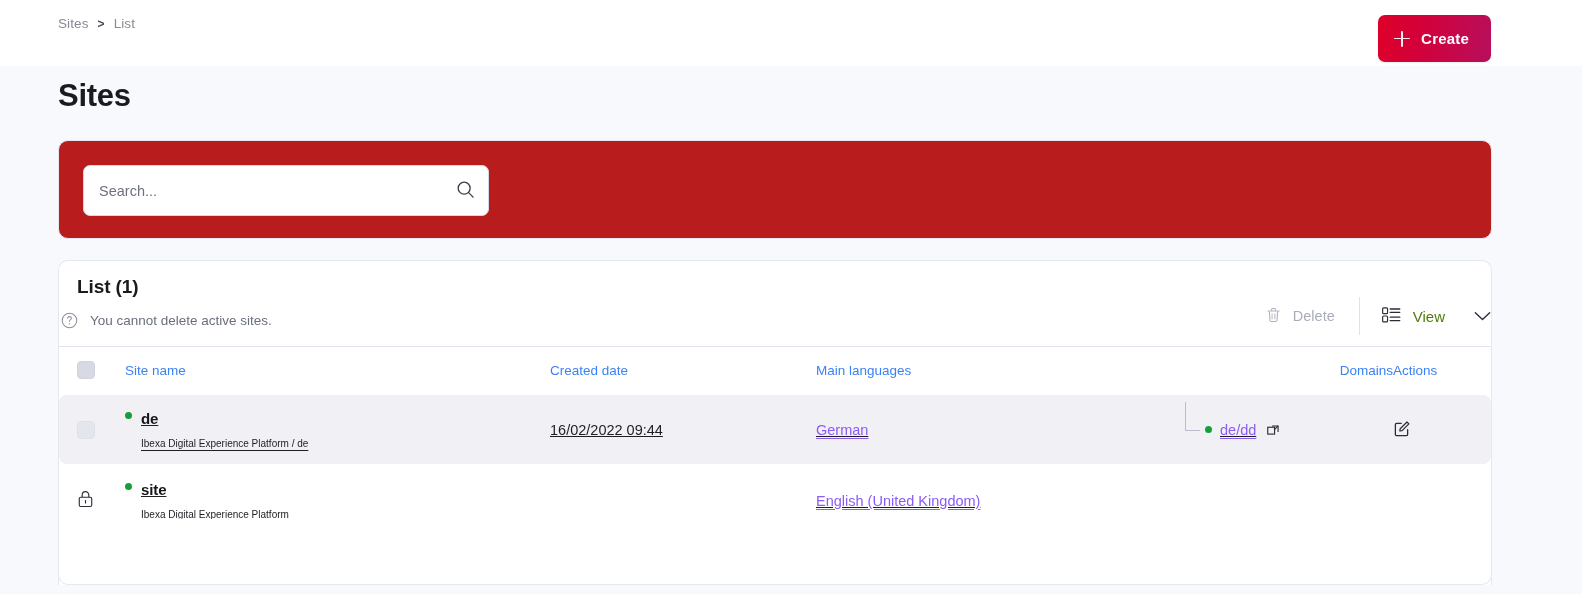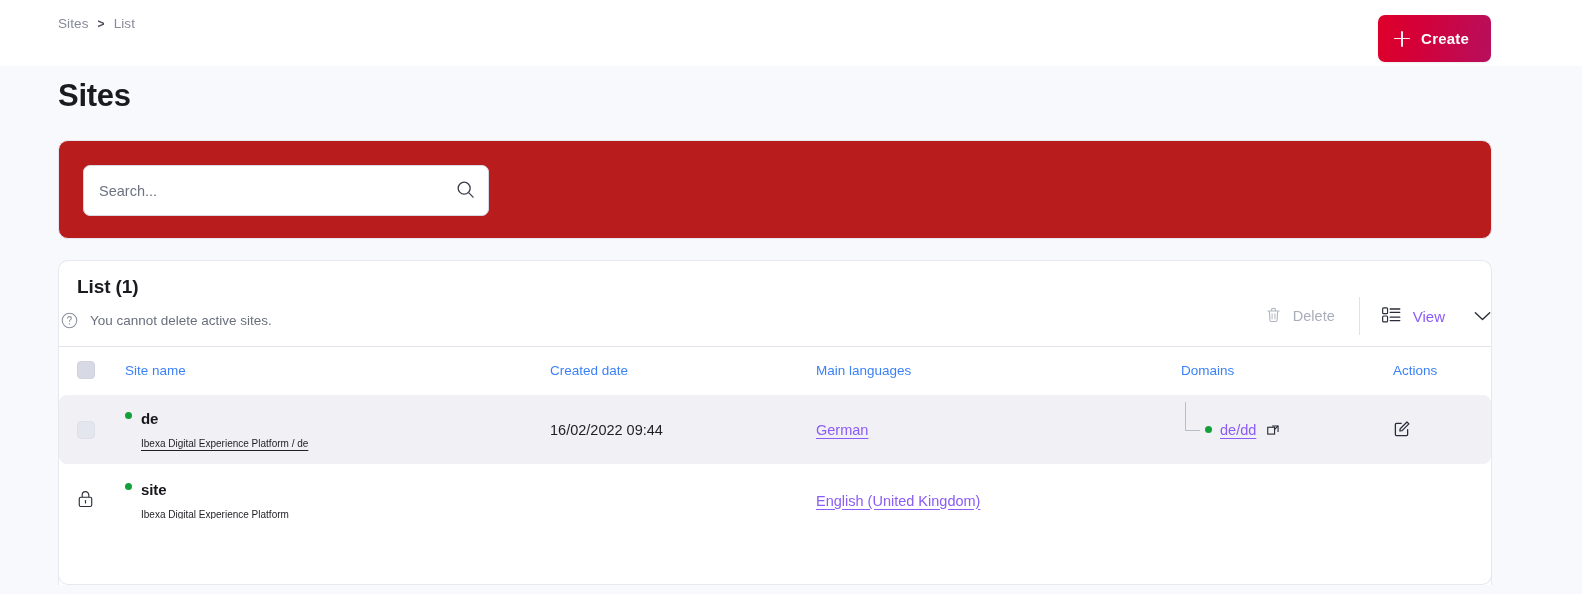--- a/index.html
+++ b/index.html
@@ -220,21 +220,21 @@
     margin: 0 22px 0 0;
   }
   .view-btn {
     display: flex;
     align-items: center;
     gap: 12px;
     background: transparent;
     border: none;
     font-family: "Liberation Sans", sans-serif;
     font-size: 15px;
-    color: #8b5cf6;
+    color: #4d7c0f;
     cursor: pointer;
     padding: 0;
     text-align: right;
   }
   .chev {
     margin-left: 17px;
     display: inline-flex;
   }
 
   
@@ -253,28 +253,29 @@
   .thead {
     height: 46px;
     font-size: 13.5px;
     color: #3b82f6;
   }
   .tbody-row {
     height: 69px;
     font-size: 14.5px;
     margin-top: 2px;
     border-radius: 8px;
+    text-decoration: underline;
   }
   .tbody-row.hovered { background: #f0f0f5; }
 
   .c-check { width: 48px; flex: none; display: flex; align-items: center; }
   .c-name  { width: 425px; flex: none; }
   .c-date  { width: 266px; flex: none; }
   .c-lang  { width: 365px; flex: none; }
-  .c-dom   { width: 212px; flex: none; }
+  .c-dom   { width: 212px; flex: none; text-align: right; }
   .c-act   { width: 100px; flex: none; }
 
   .chk {
     width: 18px; height: 18px;
     border-radius: 4px;
     background: #d7dae4;
     border: 1px solid #d0d3de;
     cursor: pointer;
   }
   .chk.row {

